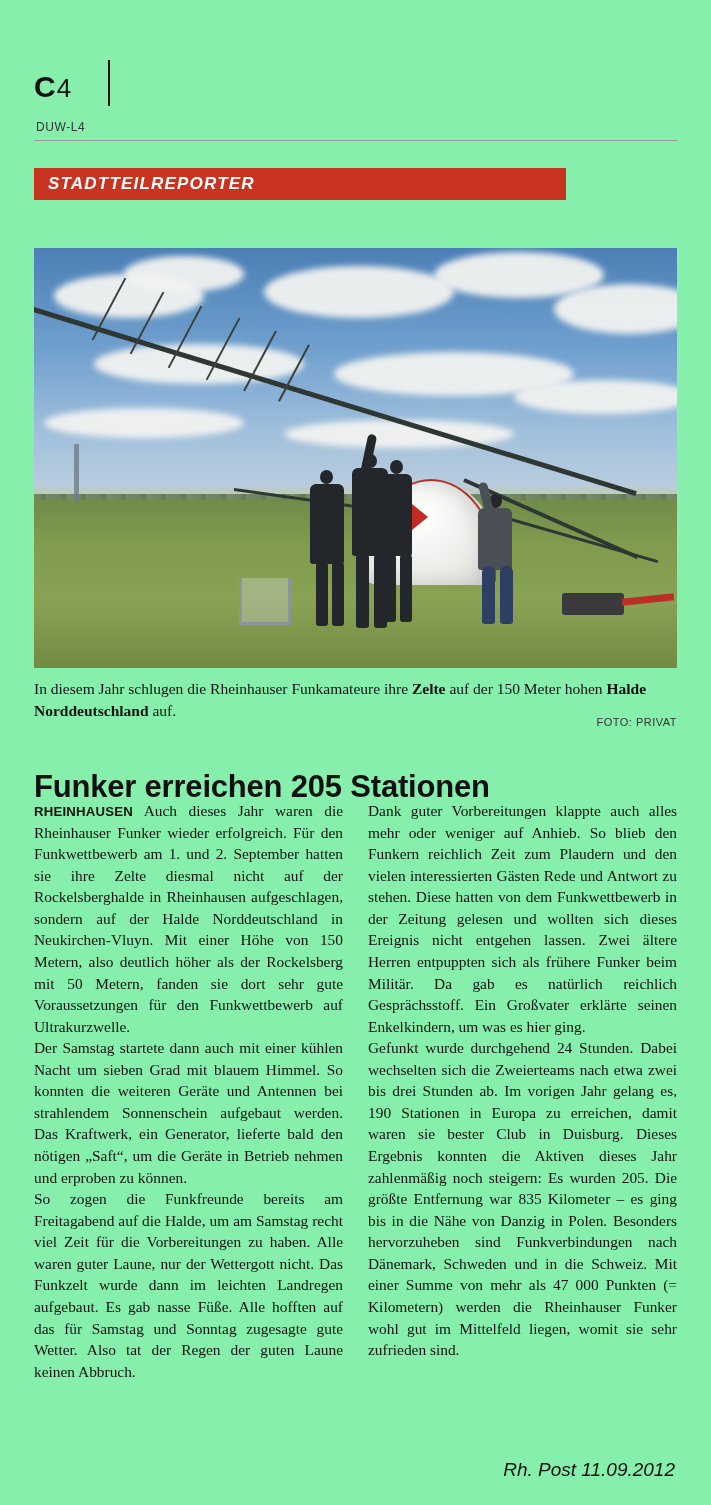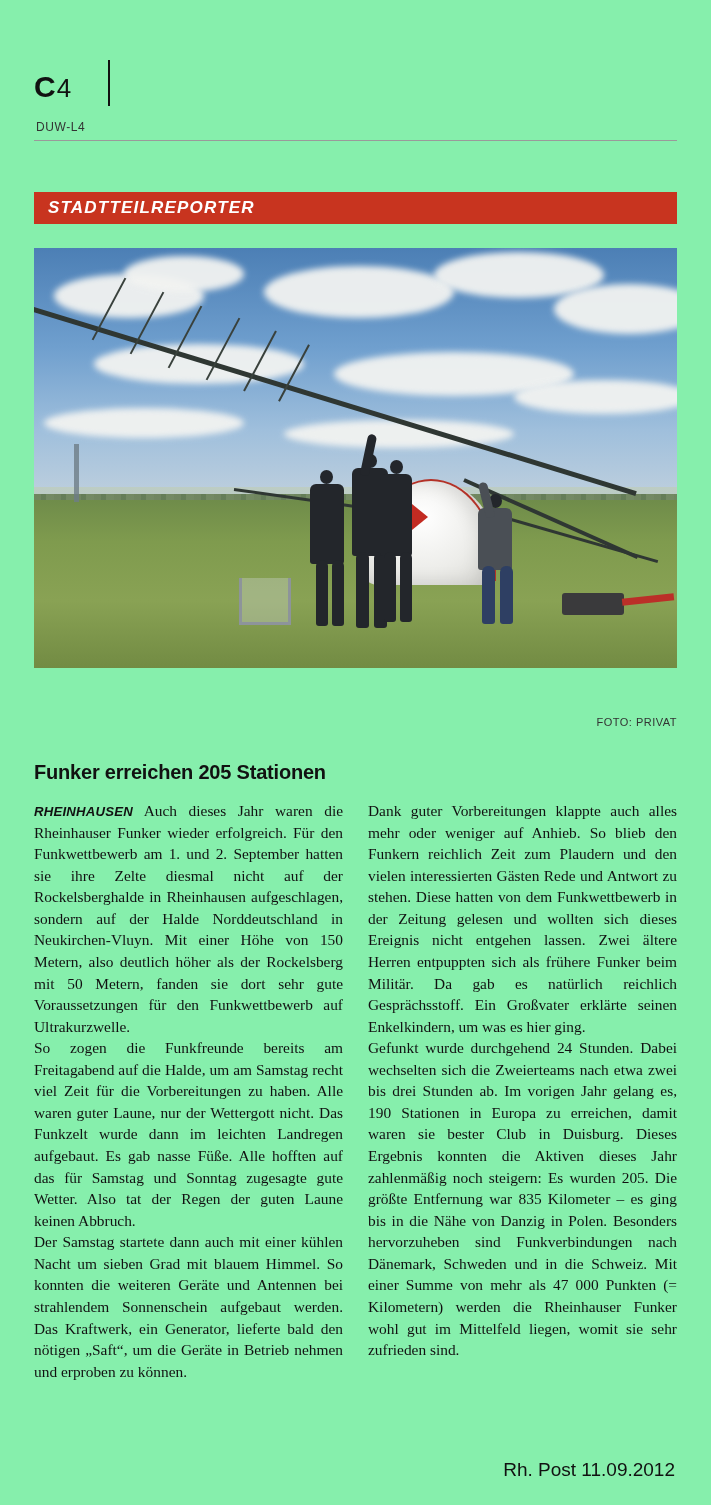--- a/index.html
+++ b/index.html
@@ -77,22 +77,22 @@
     top: 140px;
     width: 643px;
     height: 1px;
     background: #9a9a9a;
   }
 
   
   .ribbon {
     position: absolute;
     left: 34px;
-    top: 192px;
-    width: 643px;
+    top: 168px;
+    width: 532px;
     height: 32px;
     background: #c8341f;
   }
   .ribbon-label {
     position: absolute;
     left: 14px;
     top: 6px;
     font-family: "Liberation Sans", sans-serif;
     font-weight: bold;
     font-style: italic;
@@ -236,21 +236,21 @@
   }
 
   
   .headline {
     position: absolute;
     left: 34px;
     top: 748px;
     width: 643px;
     font-family: "Liberation Sans", sans-serif;
     font-weight: bold;
-    font-size: 20px;
+    font-size: 31px;
     letter-spacing: -0.2px;
     color: #111;
   }
 
   
   .columns {
     position: absolute;
     left: 34px;
     top: 800px;
     width: 643px;
@@ -266,31 +266,31 @@
     color: #111;
     hyphens: auto;
   }
   .col p { margin: 0; }
   .col p + p { margin-top: 0; text-indent: 0; }
   .kicker {
     font-family: "Liberation Sans", sans-serif;
     font-weight: bold;
     font-size: 13.2px;
     letter-spacing: 0.2px;
-    font-style: italic;
   }
 
   
   .source {
     position: absolute;
     right: 36px;
     bottom: 24px;
     font-family: "Liberation Sans", sans-serif;
     font-size: 19px;
     color: #111;
+    font-style: italic;
   }
 </style>
 </head>
 <body>
 
 <div class="page">
 
   <div class="masthead">
     <div class="page-code">
       <span>C</span><span class="code-num">4</span>
@@ -359,29 +359,32 @@
     <div class="person grey" style="left:444px; top:260px; width:34px; height:62px;"></div>
     <div class="person blue" style="left:448px; top:318px; width:13px; height:58px;"></div>
     <div class="person blue" style="left:466px; top:318px; width:13px; height:58px;"></div>
     <div class="person grey" style="left:448px; top:234px; width:9px; height:36px; transform: rotate(-14deg);"></div>
 
     <div class="chair"></div>
     <div class="gear-box"></div>
     <div class="red-strap"></div>
   </div>
 
+  <div class="caption">
+    <span>In diesem Jahr schlugen die Rheinhauser Funkamateure ihre </span><b>Zelte</b><span> auf der 150 Meter hohen </span><b>Halde Norddeutschland</b><span> auf.</span>
+  </div>
   <div class="photo-credit">FOTO: PRIVAT</div>
 
   <h1 class="headline">Funker erreichen 205 Stationen</h1>
 
   <div class="columns">
     <div class="col">
       <p><span class="kicker">RHEINHAUSEN</span><span> Auch dieses Jahr waren die Rheinhauser Funker wieder erfolgreich. Für den Funkwettbewerb am 1. und 2. September hatten sie ihre Zelte diesmal nicht auf der Rockelsberghalde in Rheinhausen aufgeschlagen, sondern auf der Halde Norddeutschland in Neukirchen-Vluyn. Mit einer Höhe von 150 Metern, also deutlich höher als der Rockelsberg mit 50 Metern, fanden sie dort sehr gute Voraussetzungen für den Funkwettbewerb auf Ultrakurzwelle.</span></p>
+      <p>Der Samstag startete dann auch mit einer kühlen Nacht um sieben Grad mit blauem Himmel. So konnten die weiteren Geräte und Antennen bei strahlendem Sonnenschein aufgebaut werden. Das Kraftwerk, ein Generator, lieferte bald den nötigen „Saft“, um die Geräte in Betrieb nehmen und erproben zu können.</p>
       <p>So zogen die Funkfreunde bereits am Freitagabend auf die Halde, um am Samstag recht viel Zeit für die Vorbereitungen zu haben. Alle waren guter Laune, nur der Wettergott nicht. Das Funkzelt wurde dann im leichten Landregen aufgebaut. Es gab nasse Füße. Alle hofften auf das für Samstag und Sonntag zugesagte gute Wetter. Also tat der Regen der guten Laune keinen Abbruch.</p>
-      <p>Der Samstag startete dann auch mit einer kühlen Nacht um sieben Grad mit blauem Himmel. So konnten die weiteren Geräte und Antennen bei strahlendem Sonnenschein aufgebaut werden. Das Kraftwerk, ein Generator, lieferte bald den nötigen „Saft“, um die Geräte in Betrieb nehmen und erproben zu können.</p>
     </div>
     <div class="col">
       <p>Dank guter Vorbereitungen klappte auch alles mehr oder weniger auf Anhieb. So blieb den Funkern reichlich Zeit zum Plaudern und den vielen interessierten Gästen Rede und Antwort zu stehen. Diese hatten von dem Funkwettbewerb in der Zeitung gelesen und wollten sich dieses Ereignis nicht entgehen lassen. Zwei ältere Herren entpuppten sich als frühere Funker beim Militär. Da gab es natürlich reichlich Gesprächsstoff. Ein Großvater erklärte seinen Enkelkindern, um was es hier ging.</p>
       <p>Gefunkt wurde durchgehend 24 Stunden. Dabei wechselten sich die Zweierteams nach etwa zwei bis drei Stunden ab. Im vorigen Jahr gelang es, 190 Stationen in Europa zu erreichen, damit waren sie bester Club in Duisburg. Dieses Ergebnis konnten die Aktiven dieses Jahr zahlenmäßig noch steigern: Es wurden 205. Die größte Entfernung war 835 Kilometer – es ging bis in die Nähe von Danzig in Polen. Besonders hervorzuheben sind Funkverbindungen nach Dänemark, Schweden und in die Schweiz. Mit einer Summe von mehr als 47 000 Punkten (= Kilometern) werden die Rheinhauser Funker wohl gut im Mittelfeld liegen, womit sie sehr zufrieden sind.</p>
     </div>
   </div>
 
   <div class="source">Rh. Post 11.09.2012</div>
 
 </div>

